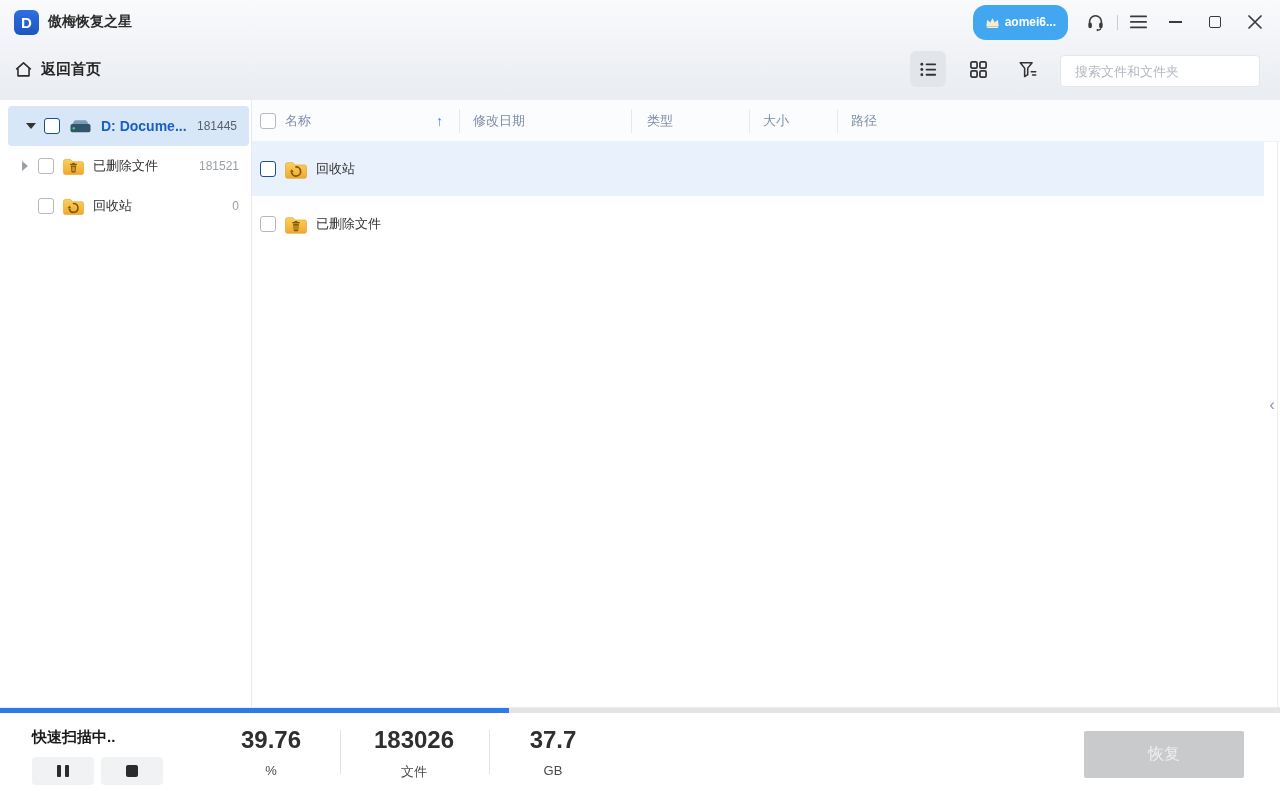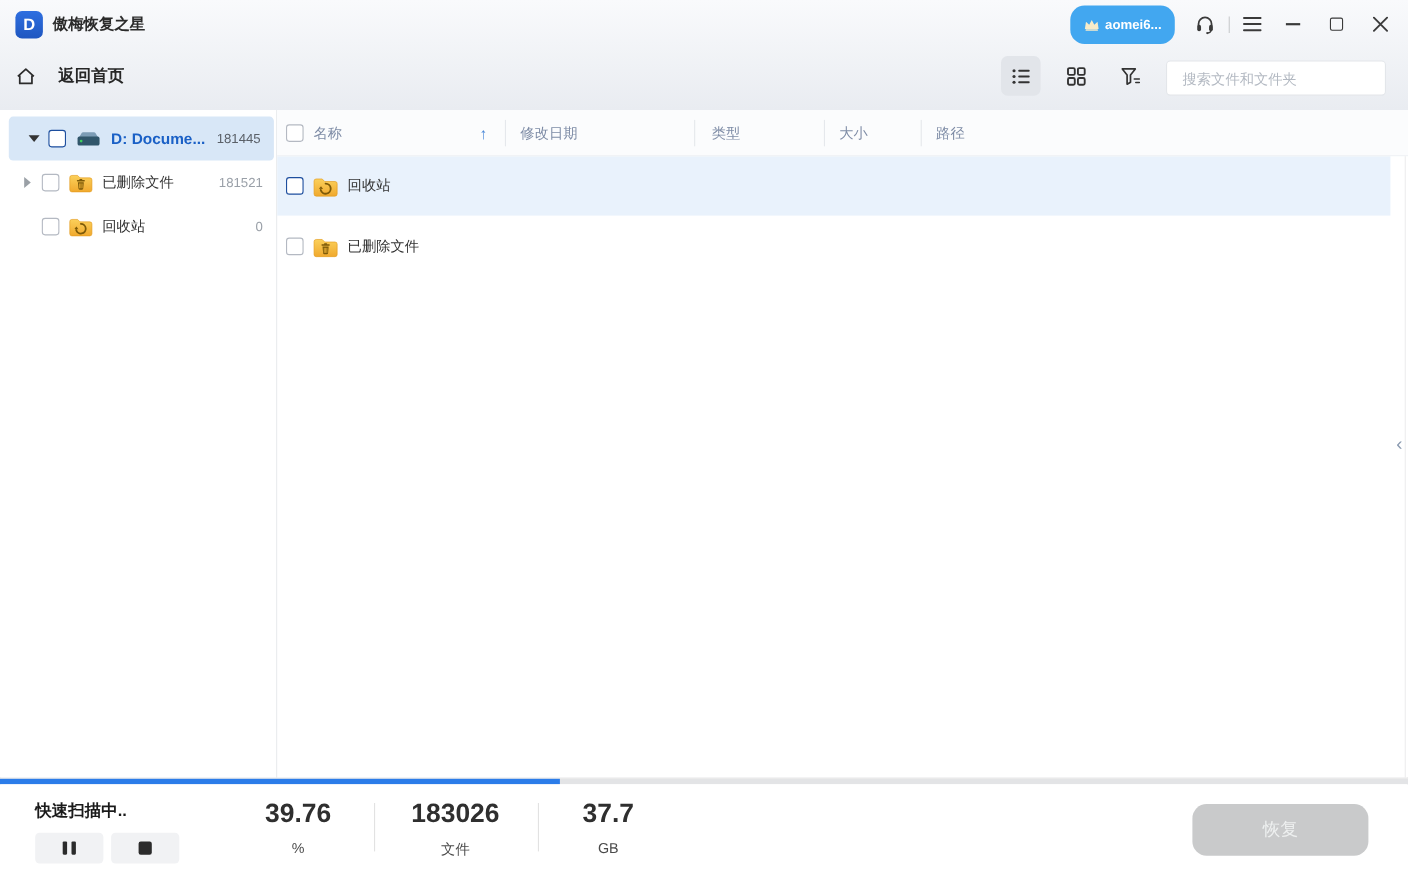--- a/index.html
+++ b/index.html
@@ -15,21 +15,21 @@
   .titlebar-right { margin-left:auto; display:flex; align-items:center; }
   .account-pill { display:flex; align-items:center; gap:5px; height:35px; padding:0 12px; border:none; border-radius:13px; background:#42a7f0; color:#fff; font-size:12px; font-weight:bold; cursor:pointer; }
   .icon-btn { background:none; border:none; padding:0; display:flex; align-items:center; justify-content:center; cursor:pointer; color:#3a3a3a; }
   .support-btn { margin-left:18px; }
   .vdiv { width:1px; height:15px; background:#c9cbce; margin:0 12px; }
   .win-controls { display:flex; align-items:center; gap:27px; margin-left:22px; margin-right:4px; }
   .min-glyph { width:13px; height:2px; background:#3a3a3a; }
   .max-glyph { width:12px; height:12px; border:1.7px solid #3a3a3a; border-radius:2px; }
 
   .toolbar { height:56px; display:flex; align-items:center; padding:0 20px 6px 14px; }
-  .back-home { display:flex; align-items:center; gap:20px; background:none; border:none; font-size:15px; font-weight:bold; color:#262626; cursor:pointer; }
+  .back-home { display:flex; align-items:center; gap:8px; background:none; border:none; font-size:15px; font-weight:bold; color:#262626; cursor:pointer; }
   .toolbar-right { margin-left:auto; display:flex; align-items:flex-end; }
   .view-btn { width:36px; height:36px; border:none; border-radius:6px; background:transparent; display:flex; align-items:center; justify-content:center; cursor:pointer; color:#333; }
   .view-btn.active { background:#e2e5ea; }
   .view-btn + .view-btn { margin-left:14px; }
   .searchbox { margin-left:14px; width:200px; height:32px; background:#fff; border:1px solid #e3e6ea; border-radius:4px; display:flex; align-items:center; padding:0 8px; }
   .searchbox input { border:none; outline:none; flex:1; margin-left:6px; font-size:13px; color:#333; background:transparent; font-family:inherit; }
   .searchbox input::placeholder { color:#b3b9c2; }
 
   
   .content { flex:1 1 auto; display:flex; min-height:0; background:#fff; }
@@ -68,21 +68,21 @@
   .statusbar { position:relative; height:87px; background:#fff; flex:0 0 auto; }
   .status-text { position:absolute; left:32px; top:15px; font-size:15px; font-weight:bold; color:#1a1a1a; }
   .scan-controls { position:absolute; left:32px; top:44px; display:flex; gap:7px; }
   .ctl-btn { width:62px; height:28px; border:none; border-radius:4px; background:#f1f2f4; display:flex; align-items:center; justify-content:center; gap:4px; cursor:pointer; }
   .pause-bar { width:4px; height:12px; background:#2b2b2b; border-radius:1px; }
   .stop-sq { width:12px; height:12px; background:#2b2b2b; border-radius:2px; }
   .stat { position:absolute; top:13px; transform:translateX(-50%); text-align:center; }
   .stat .val { font-size:24px; color:#2f2f2f;font-weight:bold; }
   .stat .unit { font-size:13px; color:#4a4a4a; margin-top:9px; }
   .stat-div { position:absolute; top:17px; width:1px; height:44px; background:#e2e2e2; }
-  .recover-btn { position:absolute; right:36px; top:18px; width:160px; height:47px; border:none; border-radius:13px; background:#c9cacb; color:#eef0f0; font-size:16px; font-family:inherit; }
+  .recover-btn { position:absolute; right:36px; top:18px; width:160px; height:47px; border:none; border-radius:2px; background:#c9cacb; color:#eef0f0; font-size:16px; font-family:inherit; }
 </style>
 </head>
 <body>
 
 <svg width="0" height="0" style="position:absolute">
   <defs>
     <linearGradient id="gold" x1="0" y1="0" x2="0" y2="1">
       <stop offset="0" stop-color="#fbd05a"></stop>
         <stop offset="1" stop-color="#f0a92e"></stop>
     </linearGradient>

